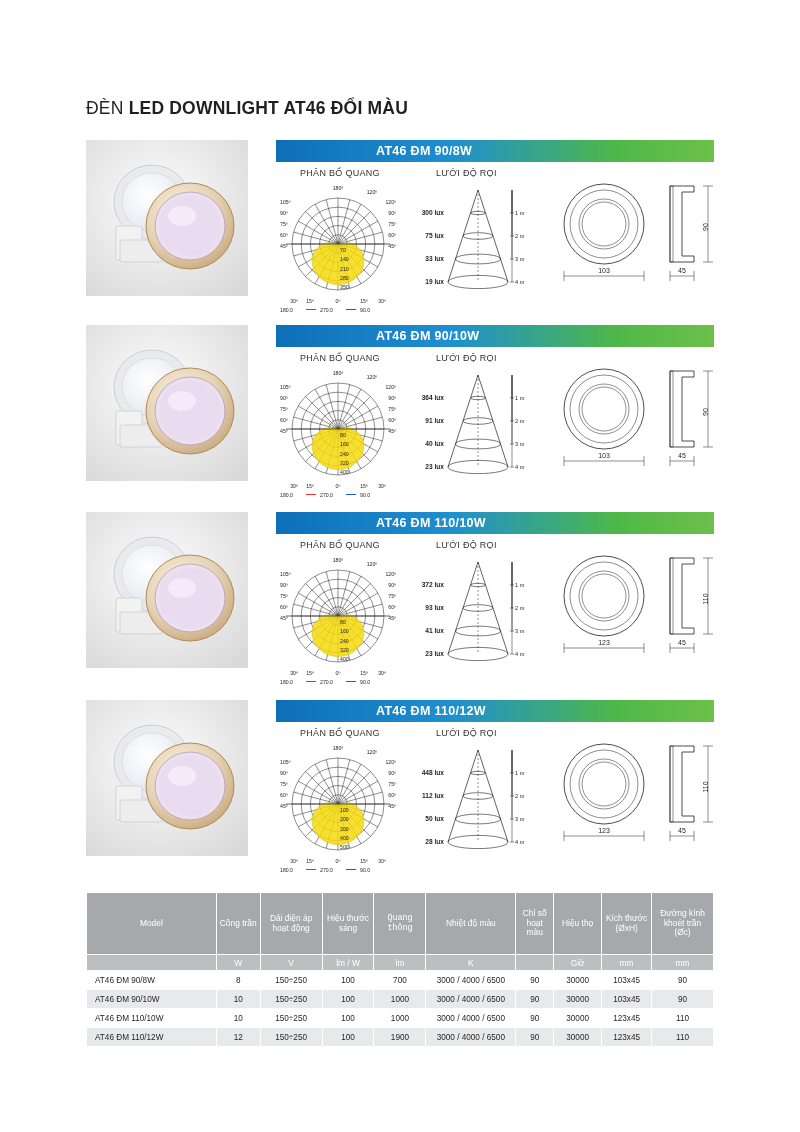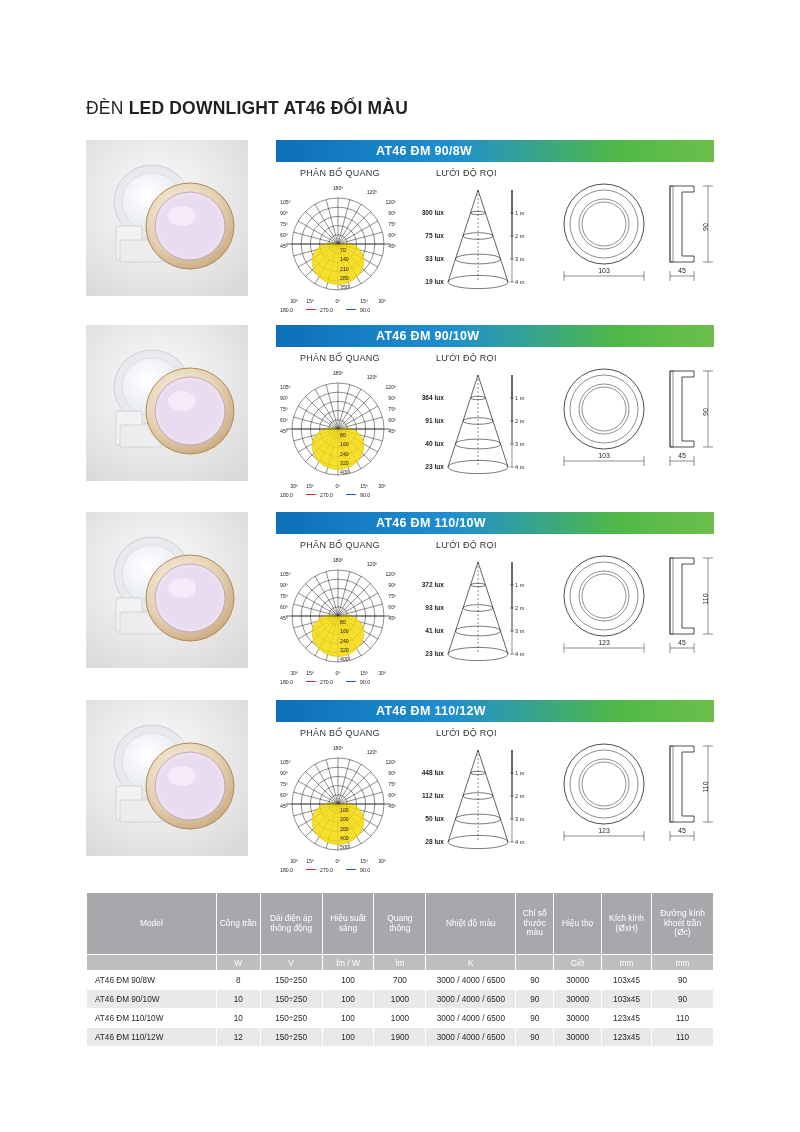--- a/index.html
+++ b/index.html
@@ -706,27 +706,27 @@
         </div>
       </div>
     </div>
 
 
   <table class="spec-table">
     <thead>
       <tr id="thead-row">
           <th style="width: 130px;">Model</th>
           <th style="width: 44px;">Công trần</th>
-          <th style="width: 62px;">Dải điện áp thông động</th>
-          <th style="width: 52px;">Hiệu suất sáng</th>
-          <th style="width: 52px;">Quang thông</th>
+          <th style="width: 62px;">Dải điện áp hoạt động</th>
+          <th style="width: 52px;">Hiệu thước sáng</th>
+          <th style="width: 52px; font-family: Liberation Mono, monospace;">Quang thông</th>
           <th style="width: 90px;">Nhiệt độ màu</th>
-          <th style="width: 38px;">Chỉ số thước màu</th>
+          <th style="width: 38px;">Chỉ số hoạt màu</th>
           <th style="width: 48px;">Hiệu thọ</th>
-          <th style="width: 50px;">Kích kính (ØxH)</th>
+          <th style="width: 50px;">Kích thước (ØxH)</th>
           <th style="width: 62px;">Đường kính khoét trần (Øc)</th>
         </tr>
     </thead>
     <tbody id="tbody-host">
         <tr class="units">
           <td></td>
           <td>W</td>
           <td>V</td>
           <td>lm / W</td>
           <td>lm</td>

